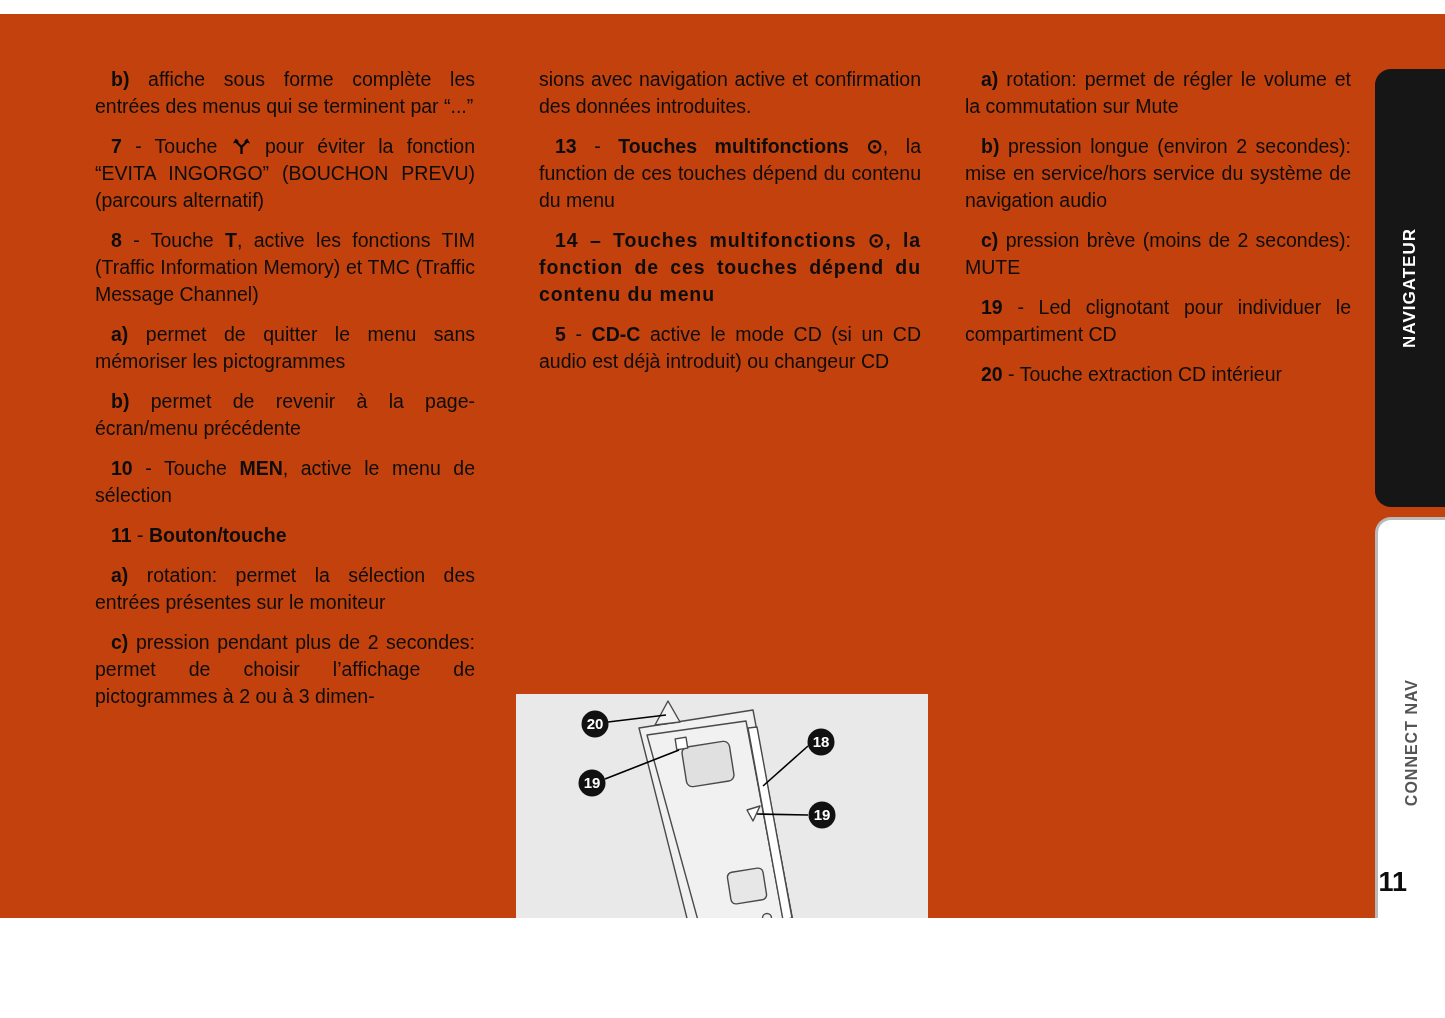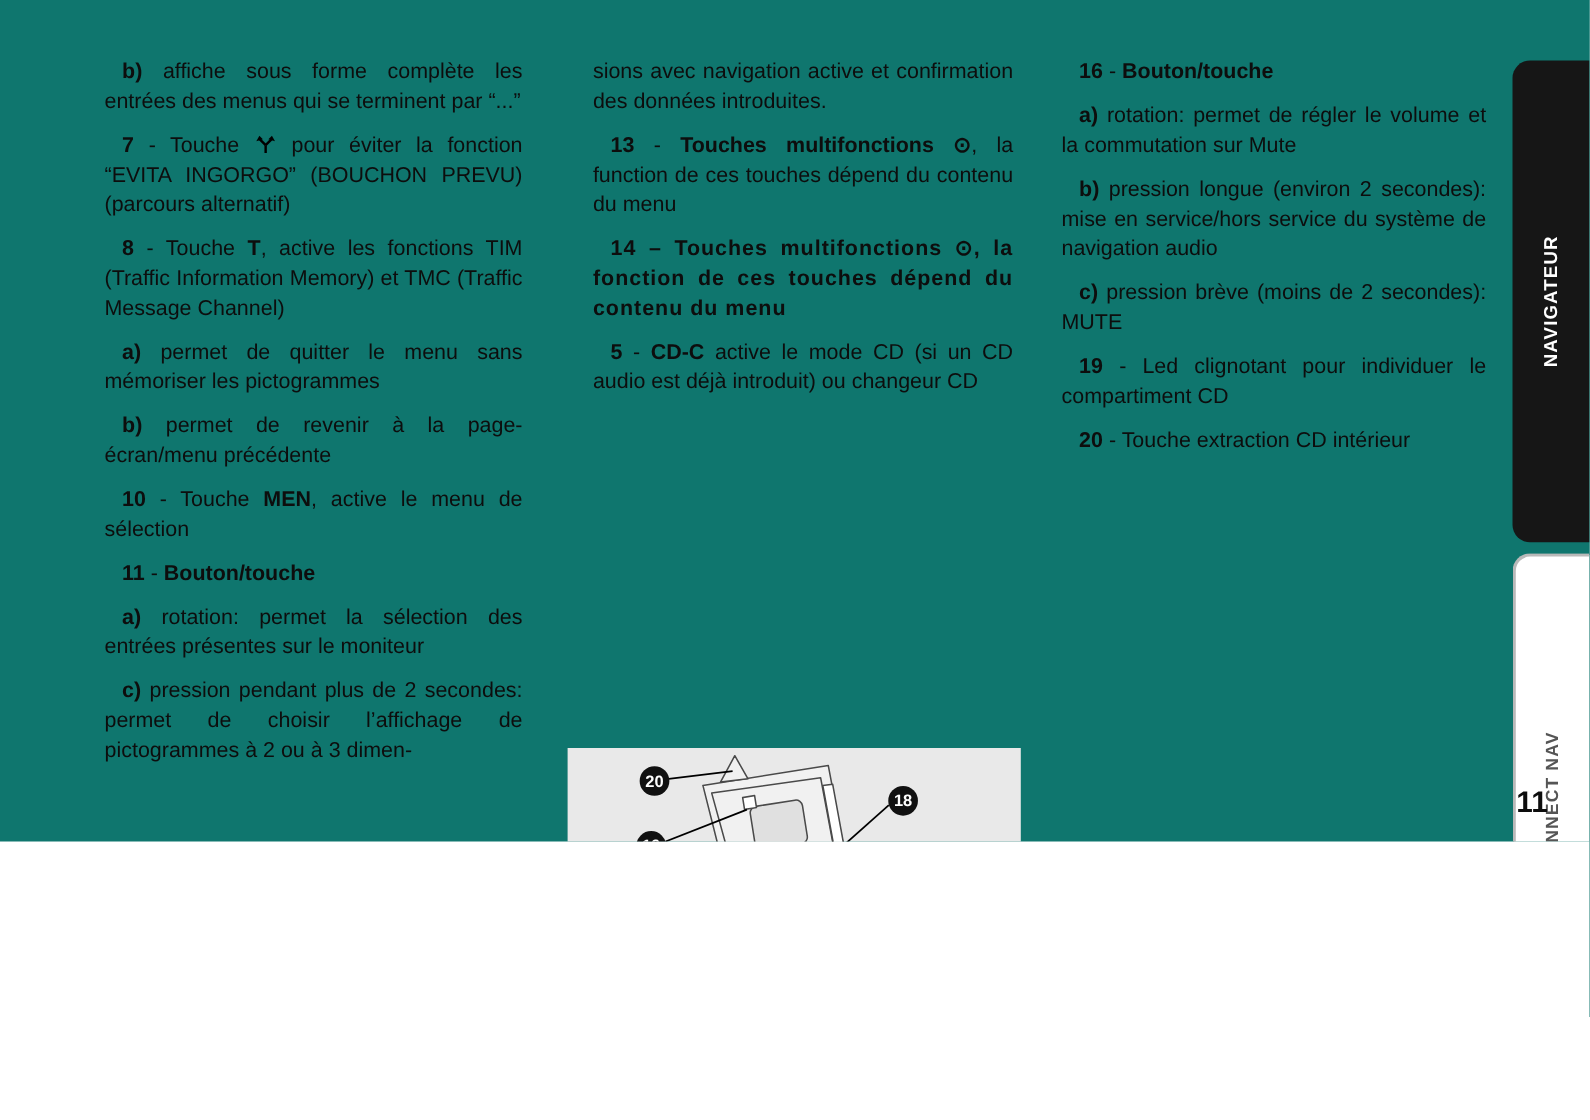--- a/index.html
+++ b/index.html
@@ -2,21 +2,21 @@
 <html lang="fr"><head>
 <meta charset="utf-8">
 <style>
   * { margin:0; padding:0; box-sizing:border-box; }
   html,body { width:1445px; height:1018px; }
   body {
     background:#ffffff;
     font-family:"Liberation Sans", sans-serif;
     color:#0d0d0d;
   }
-  .page { position:relative; width:1445px; height:765px; overflow:hidden; background:#0f766e; }
+  .page { position:relative; width:1445px; height:904px; overflow:hidden; background:#c2410c;margin-top:14px; }
 
   
   .col {
     position:absolute; top:52px;
     text-align:justify;
     font-size:19.5px; line-height:27px;
   }
   .col1 { left:95px;  width:380px; }
   .col2 { left:539px; width:382px; }
   .col3 { left:965px; width:386px; }
@@ -100,21 +100,20 @@
       <p><span class="b">a)</span><span> rotation: permet la sélection des entrées présentes sur le moniteur</span></p>
       <p><span class="b">c)</span><span> pression pendant plus de 2 secondes: permet de choisir l’affichage de pictogrammes à 2 ou à 3 dimen-</span></p>
     </div>
   <div class="col col2">
       <p class="noindent"><span>sions avec navigation active et confirmation des données introduites.</span></p>
       <p><span class="b">13</span><span> - </span><span class="b">Touches multifonctions </span><span class="sym b">⊙</span><span>, la function de ces touches dépend du contenu du menu</span></p>
       <p class="boldwide"><span class="b">14</span><span class="b"> – </span><span class="b">Touches multifonctions </span><span class="sym b">⊙</span><span class="b">, la fonction de ces touches dépend du contenu du menu</span></p>
       <p><span class="b">5</span><span> - </span><span class="b">CD-C</span><span> active le mode CD (si un CD audio est déjà introduit) ou changeur CD</span></p>
     </div>
   <div class="col col3">
-      <p><span class="b">16</span><span> - </span><span class="b">Bouton/touche</span></p>
       <p><span class="b">a)</span><span> rotation: permet de régler le volume et la commutation sur Mute</span></p>
       <p><span class="b">b)</span><span> pression longue (environ 2 secondes): mise en service/hors service du système de navigation audio</span></p>
       <p><span class="b">c)</span><span> pression brève (moins de 2 secondes): MUTE</span></p>
       <p><span class="b">19</span><span> - Led clignotant pour individuer le compartiment CD</span></p>
       <p><span class="b">20</span><span> - Touche extraction CD intérieur</span></p>
     </div>
 
   <div class="figure">
     <svg width="412" height="258" viewBox="0 0 412 258">
 

